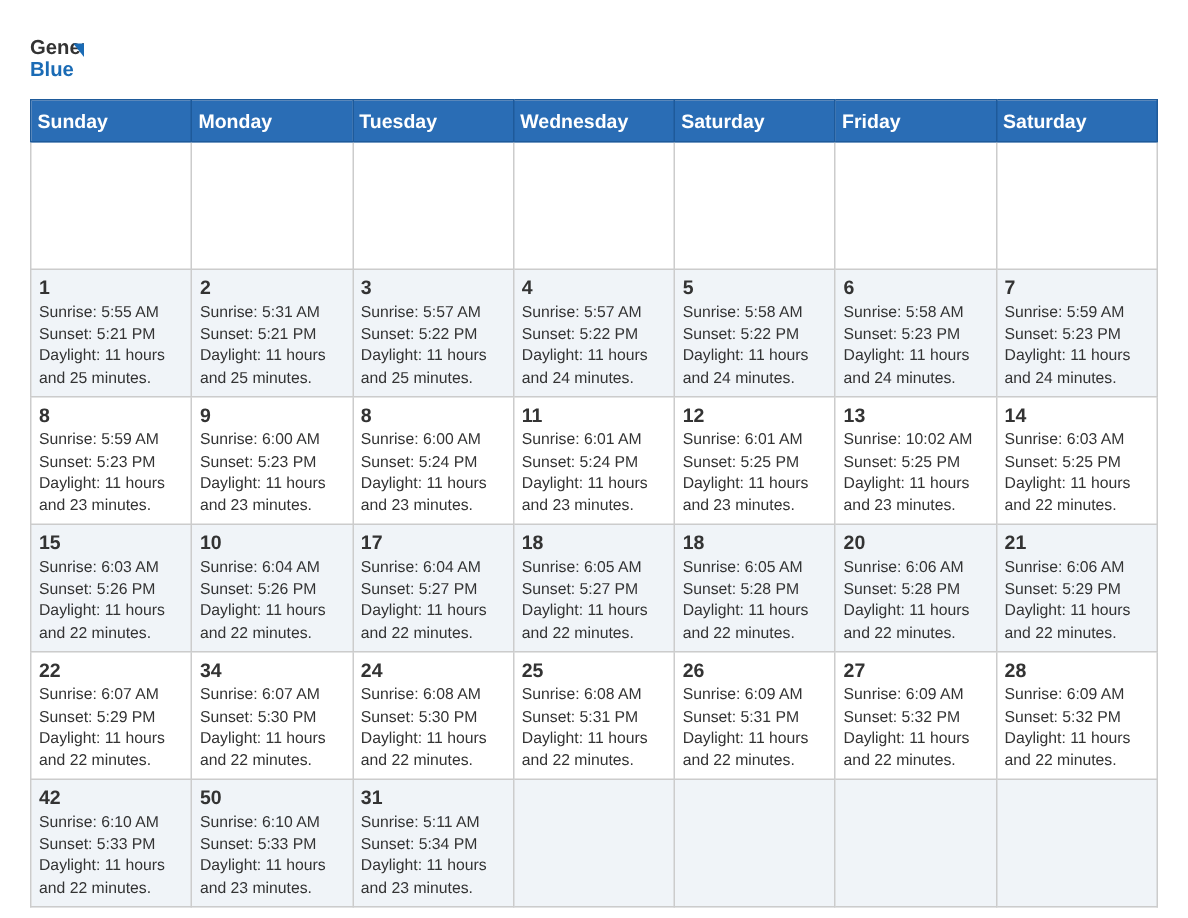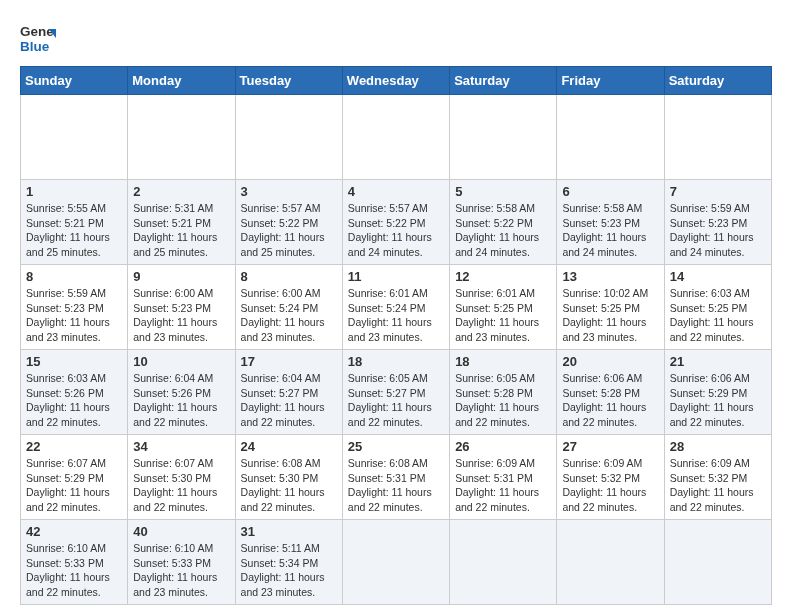--- a/index.html
+++ b/index.html
@@ -357,21 +357,21 @@
       <tr>
         <td>
         <span class="day-number">42</span>
         <div class="day-info">
           <span>Sunrise: 6:10 AM</span><br>
           <span>Sunset: 5:33 PM</span><br>
           <span>Daylight: 11 hours and 22 minutes.</span>
         </div>
       </td>
         <td>
-        <span class="day-number">40</span>
+        <span class="day-number">50</span>
         <div class="day-info">
           <span>Sunrise: 6:10 AM</span><br>
           <span>Sunset: 5:33 PM</span><br>
           <span>Daylight: 11 hours and 23 minutes.</span>
         </div>
       </td>
         <td>
         <span class="day-number">31</span>
         <div class="day-info">
           <span>Sunrise: 5:11 AM</span><br>

